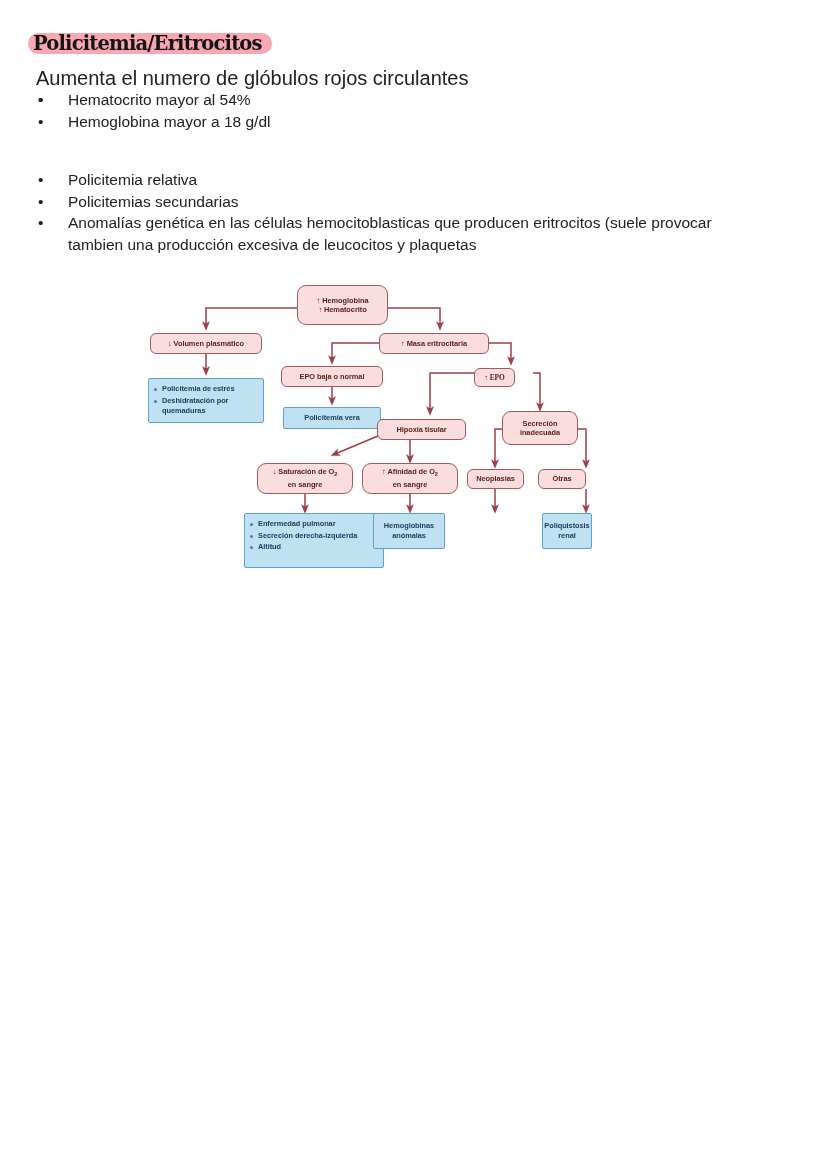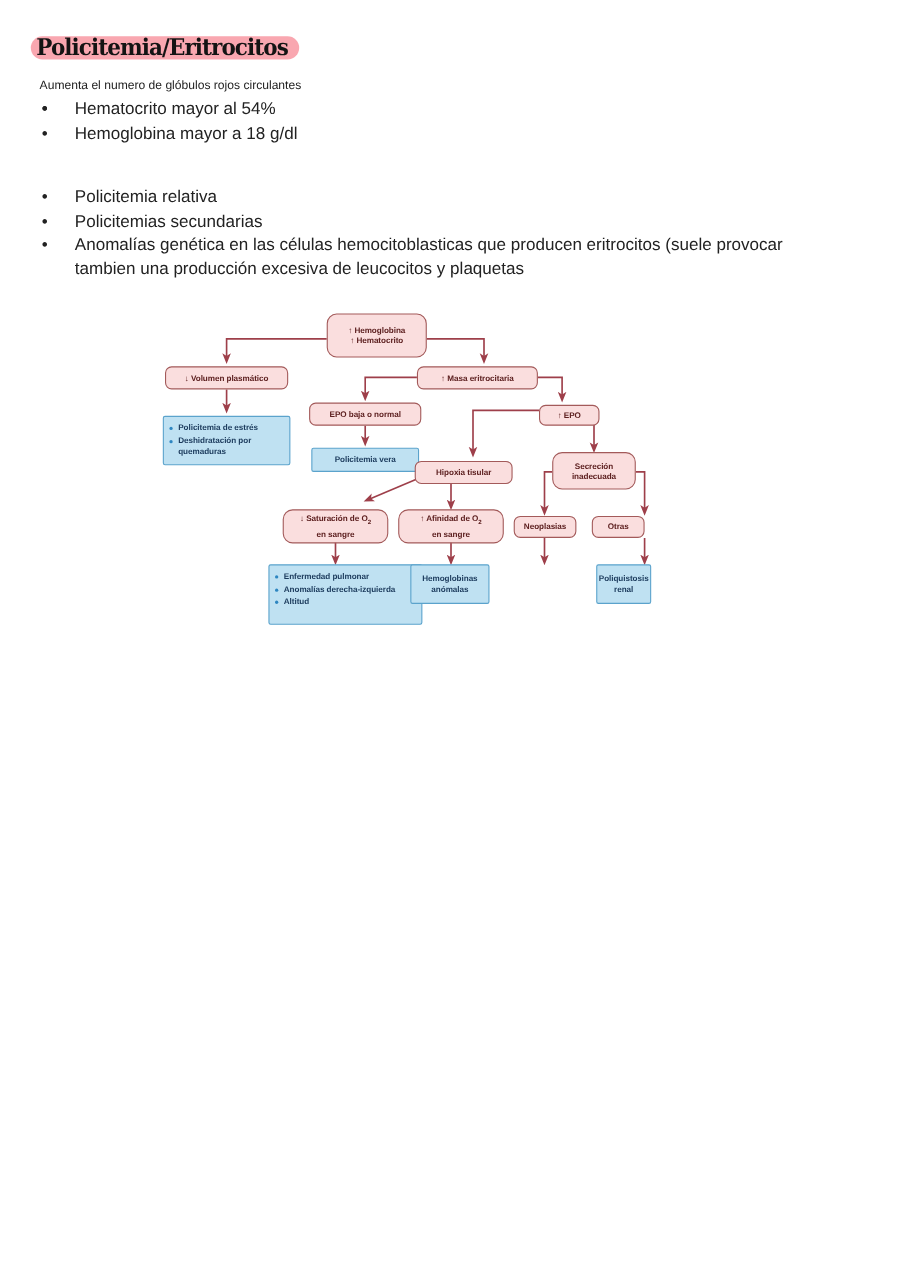--- a/index.html
+++ b/index.html
@@ -45,21 +45,21 @@
     white-space: nowrap;
     transform: scaleX(0.93);
     transform-origin: left center;
   }
 
   
   #intro-line {
     position: absolute;
     left: 36px;
     top: 68px;
-    font-size: 11px;
+    font-size: 20px;
     line-height: 21px;
     color: #222222;
     white-space: nowrap;
   }
   .bullet-list {
     position: absolute;
     left: 36px;
     margin: 0;
     padding: 0;
     list-style: none;
@@ -249,21 +249,21 @@
 
   <div class="node node-blue listed" style="left:8px; top:95px; width:116px; height:45px;">
     <div class="blue-li">Policitemia de estrés</div>
     <div class="blue-li">Deshidratación por quemaduras</div>
   </div>
 
   <div class="node node-pink" style="left:141px; top:83px; width:102px; height:21px;">EPO baja o normal</div>
 
   <div class="node node-blue centered" style="left:143px; top:124px; width:98px; height:22px;">Policitemia vera</div>
 
-  <div class="node node-pink" style="left:350px; top:85px; width:55px; height:19px;">↑ EPO</div>
+  <div class="node node-pink" style="left:334px; top:85px; width:41px; height:19px;font-family:Liberation Serif, serif;">↑ EPO</div>
 
   <div class="node node-pink" style="left:237px; top:136px; width:89px; height:21px;">Hipoxia tisular</div>
 
   <div class="node node-pink rounded-lg" style="left:362px; top:128px; width:76px; height:34px; flex-direction:column;">
     <span>Secreción</span>
     <span>inadecuada</span>
   </div>
 
   <div class="node node-pink rounded-lg" style="left:117px; top:180px; width:96px; height:31px; flex-direction:column;">
     <span><span>↓ Saturación de O</span><sub>2</sub></span>
@@ -274,21 +274,21 @@
     <span><span>↑ Afinidad de O</span><sub>2</sub></span>
     <span>en sangre</span>
   </div>
 
   <div class="node node-pink" style="left:327px; top:186px; width:57px; height:20px;">Neoplasias</div>
 
   <div class="node node-pink" style="left:398px; top:186px; width:48px; height:20px;">Otras</div>
 
   <div class="node node-blue listed" style="left:104px; top:230px; width:140px; height:55px;">
     <div class="blue-li">Enfermedad pulmonar</div>
-    <div class="blue-li">Anomalías derecha-izquierda</div>
+    <div class="blue-li">Secreción derecha-izquierda</div>
     <div class="blue-li">Altitud</div>
   </div>
 
   <div class="node node-blue centered" style="left:233px; top:230px; width:72px; height:36px; flex-direction:column;">
     <span>Hemoglobinas</span>
     <span>anómalas</span>
   </div>
 
 
   <div class="node node-blue centered" style="left:402px; top:230px; width:50px; height:36px; flex-direction:column;">

